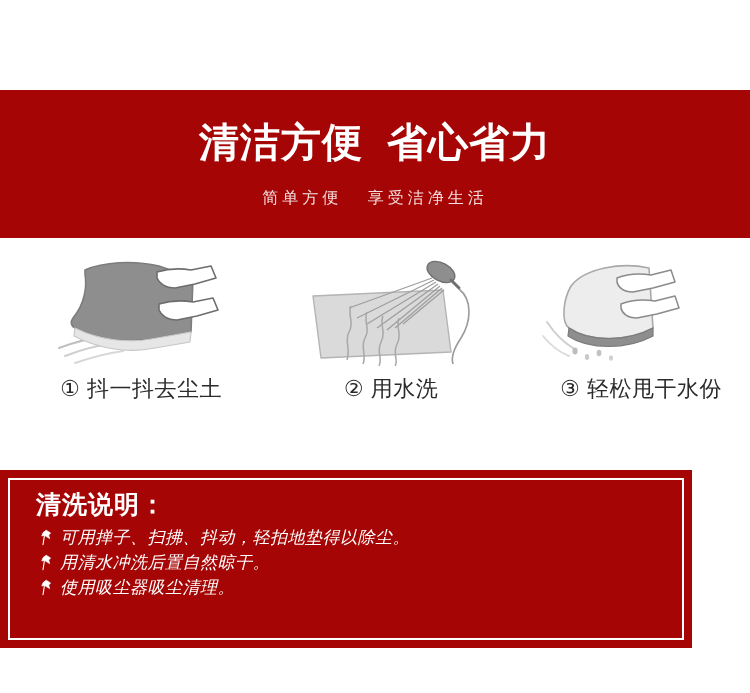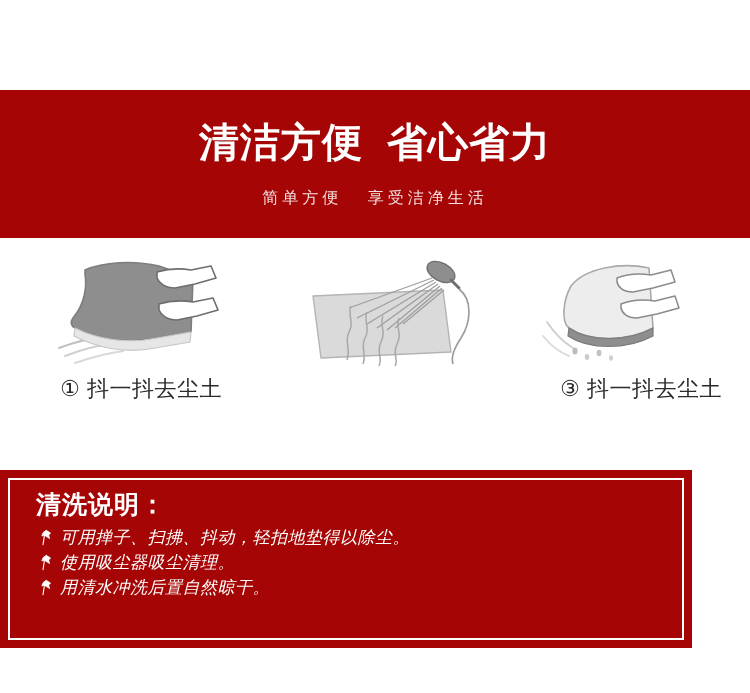--- a/index.html
+++ b/index.html
@@ -192,20 +192,21 @@
       <path d="M147 28 L86 72" stroke="#9e9e9e" stroke-width="1.3"></path>
       <path d="M149 30 L96 74" stroke="#9e9e9e" stroke-width="1.3"></path>
       <path d="M151 32 L104 72" stroke="#9e9e9e" stroke-width="1.3"></path>
       <path d="M153 34 L112 68" stroke="#9e9e9e" stroke-width="1.3"></path>
 
       <path d="M60 50 C56 60 64 66 58 76 C53 86 60 92 56 104" stroke="#a8a8a8" stroke-width="1.5" fill="none"></path>
       <path d="M76 56 C72 66 80 72 74 82 C69 92 76 98 72 108" stroke="#a8a8a8" stroke-width="1.5" fill="none"></path>
       <path d="M92 60 C88 70 96 76 90 86 C85 96 92 102 88 110" stroke="#a8a8a8" stroke-width="1.5" fill="none"></path>
       <path d="M108 62 C104 72 112 78 106 88 C101 98 108 104 104 110" stroke="#a8a8a8" stroke-width="1.5" fill="none"></path>
     </svg>
+    <div class="step-caption">② 用水洗</div>
   </div>
 
   <div class="step">
     <svg class="step-art" viewBox="0 0 200 110">
 
       <path d="M6 66 C14 78 22 86 32 92" stroke="#cfcfcf" stroke-width="2" fill="none" stroke-linecap="round"></path>
       <path d="M2 80 C10 90 18 96 28 100" stroke="#dcdcdc" stroke-width="2" fill="none" stroke-linecap="round"></path>
 
       <path d="M30 30 C44 12 80 6 108 12 L112 72 C86 86 48 86 28 72 C20 66 22 44 30 30 Z" fill="#ededed" stroke="#a9a9a9" stroke-width="1.6" stroke-linejoin="round"></path>
 
@@ -213,21 +214,21 @@
 
       <path d="M76 22 C86 18 98 17 110 19 L130 14 L134 26 L112 32 L92 36 C82 36 77 31 76 26 Z" fill="#ffffff" stroke="#8b8b8b" stroke-width="1.5" stroke-linejoin="round"></path>
 
       <path d="M80 48 C90 44 102 43 114 45 L134 40 L138 52 L116 58 L96 62 C86 62 81 57 80 52 Z" fill="#ffffff" stroke="#8b8b8b" stroke-width="1.5" stroke-linejoin="round"></path>
 
       <ellipse cx="34" cy="95" rx="2.6" ry="3.4" fill="#bdbdbd"></ellipse>
       <ellipse cx="46" cy="101" rx="2.2" ry="3" fill="#cacaca"></ellipse>
       <ellipse cx="58" cy="97" rx="2.4" ry="3.2" fill="#c2c2c2"></ellipse>
       <ellipse cx="70" cy="102" rx="2" ry="2.8" fill="#d0d0d0"></ellipse>
     </svg>
-    <div class="step-caption">③ 抖一抖去尘土</div>
+    <div class="step-caption">③ 轻松甩干水份</div>
   </div>
 
 </div>
 
 <div class="care-panel">
   <div class="care-panel-inner">
     <div class="care-heading">清洗说明：</div>
     <ul class="care-list">
 
       <li class="care-item">
@@ -240,31 +241,31 @@
         <span class="care-text">可用掸子、扫拂、抖动，轻拍地垫得以除尘。</span>
       </li>
 
       <li class="care-item">
         <span class="care-bullet">
           <svg width="13" height="17" viewBox="0 0 13 17">
             <path d="M6.2 1.2 L10.6 4.0 L8.7 6.0 L9.6 9.6 L4.2 6.2 L1.8 7.0 L3.1 3.6 Z" fill="#ffffff" stroke="#ffffff" stroke-width="0.7" stroke-linejoin="round"></path>
             <path d="M4.4 6.6 L3.0 15.6" stroke="#ffffff" stroke-width="1.1" stroke-linecap="round"></path>
           </svg>
         </span>
-        <span class="care-text">使用吸尘器吸尘清理。</span>
+        <span class="care-text">用清水冲洗后置自然晾干。</span>
       </li>
 
       <li class="care-item">
         <span class="care-bullet">
           <svg width="13" height="17" viewBox="0 0 13 17">
             <path d="M6.2 1.2 L10.6 4.0 L8.7 6.0 L9.6 9.6 L4.2 6.2 L1.8 7.0 L3.1 3.6 Z" fill="#ffffff" stroke="#ffffff" stroke-width="0.7" stroke-linejoin="round"></path>
             <path d="M4.4 6.6 L3.0 15.6" stroke="#ffffff" stroke-width="1.1" stroke-linecap="round"></path>
           </svg>
         </span>
-        <span class="care-text">用清水冲洗后置自然晾干。</span>
+        <span class="care-text">使用吸尘器吸尘清理。</span>
       </li>
 
 
     </ul>
   </div>
 </div>
 
 <div class="bottom-gap"></div>
 
 </body></html>

